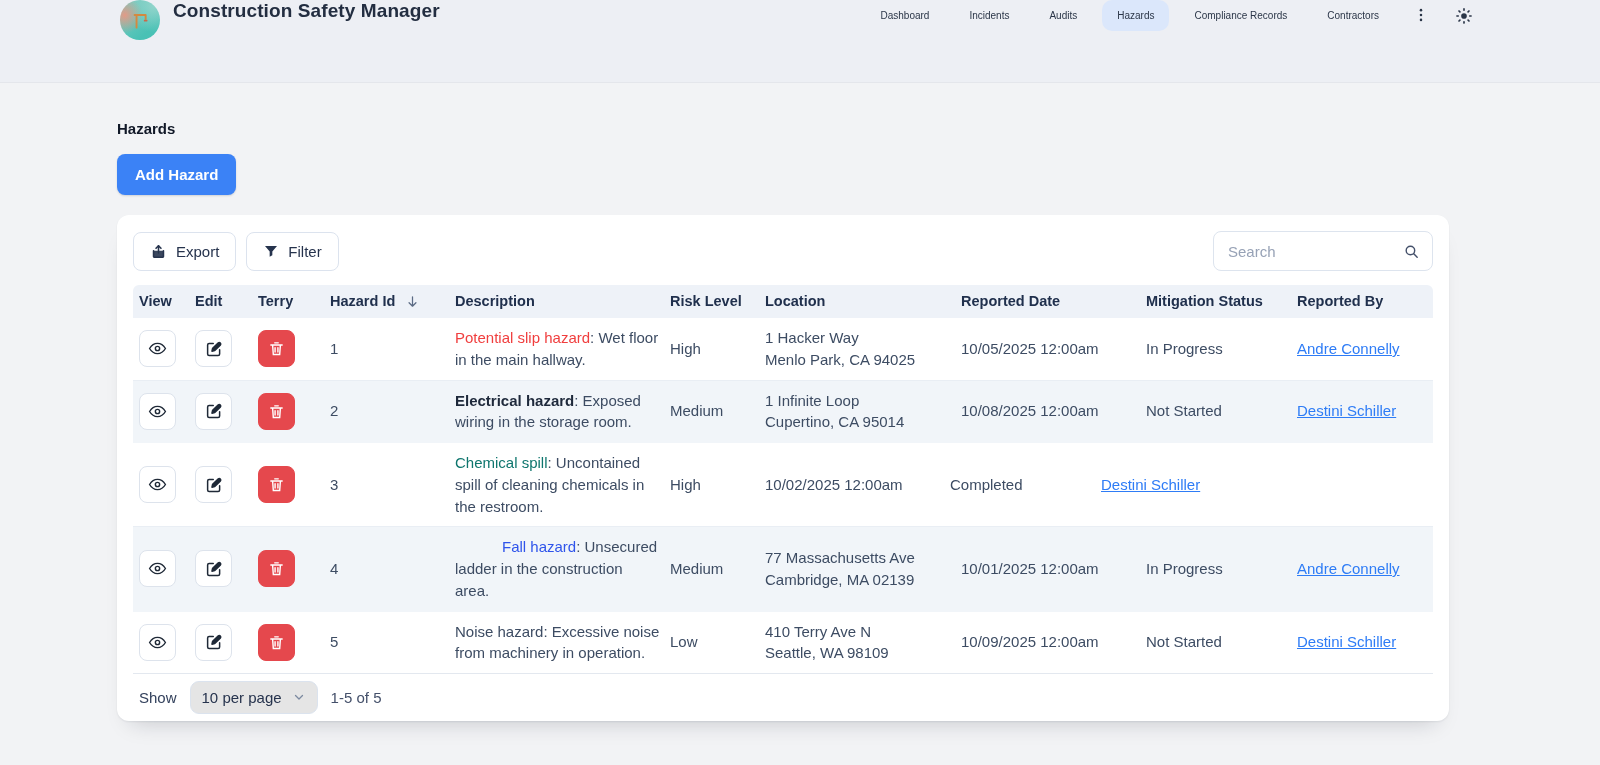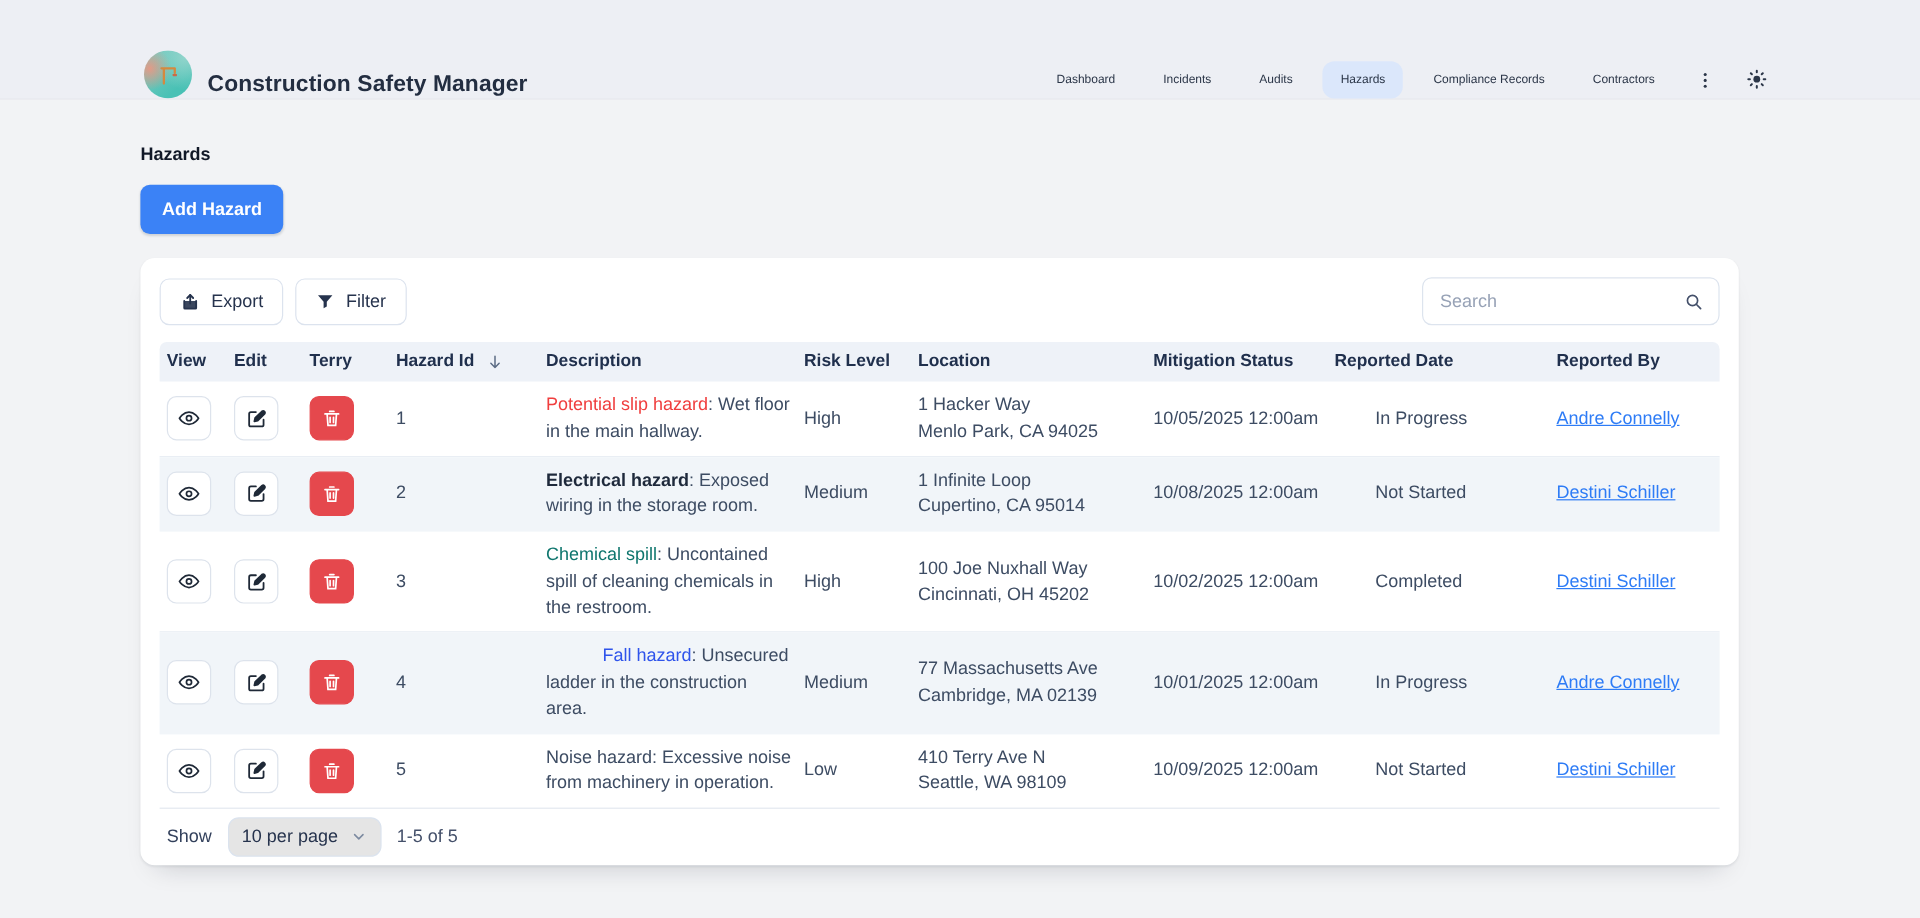--- a/index.html
+++ b/index.html
@@ -20,21 +20,21 @@
   html,body{margin:0;padding:0;}
   body{
     width:1600px;height:765px;overflow:hidden;
     font-family:"Liberation Sans",sans-serif;
     background:var(--color-page_bg);
     color:var(--color-text_dark);
   }
   
   .topbar{
     height:83px;background:var(--color-topbar_bg);
-    display:flex;align-items:flex-end;
+    display:flex;align-items:flex-start;
     padding:0 120px 0 120px;
     border-bottom:1px solid rgba(0,0,0,.035);
   }
   .logo{
     width:40px;height:40px;border-radius:50%;
     background:
       radial-gradient(circle at 12% 38%, rgba(232,152,132,.95), rgba(232,152,132,0) 42%),
       radial-gradient(circle at 85% 15%, rgba(150,214,205,.9), rgba(150,214,205,0) 55%),
       linear-gradient(140deg,#7fccc2 5%,#49c1b5 75%);
     display:flex;align-items:center;justify-content:center;
@@ -70,21 +70,21 @@
   }
   .toolbar{display:flex;align-items:center;margin-bottom:14px;}
   .tool-btn{
     display:flex;align-items:center;gap:9px;
     background:#fff;border:1px solid #dce3ee;border-radius:8px;
     font-family:inherit;font-size:15px;font-weight:500;color:#26334d;
     padding:10px 16px;cursor:pointer;margin-right:10px;
   }
   .search-wrap{
     margin-left:auto;display:flex;align-items:center;
-    width:248px;height:40px;border:1px solid #dde4ee;border-radius:8px;
+    width:220px;height:40px;border:1px solid #dde4ee;border-radius:8px;
     background:#fff;padding:0 12px;
   }
   .search-wrap input{
     border:none;outline:none;flex:1;font-family:inherit;font-size:15px;
     color:#33415c;background:transparent;min-width:0;
   }
   .search-wrap input::placeholder{color:#97a2b6;}
   
   .table{font-size:15px;color:var(--color-text_body);}
   .t-head{
@@ -217,22 +217,22 @@
           <span>Hazard Id</span>
           <span class="sort-icon">
             <svg width="15" height="15" viewBox="0 0 24 24" fill="none" stroke="currentColor" stroke-width="2" stroke-linecap="round" stroke-linejoin="round">
               <path d="M12 4.5v15 M6.5 14l5.5 5.5L17.5 14"></path>
             </svg>
           </span>
         </div>
         <div class="cell col-desc head-cell">Description</div>
         <div class="cell col-risk head-cell">Risk Level</div>
         <div class="cell col-loc head-cell">Location</div>
+        <div class="cell col-date head-cell">Reported Date</div>
         <div class="cell col-status head-cell">Mitigation Status</div>
-        <div class="cell col-date head-cell">Reported Date</div>
         <div class="cell col-by head-cell">Reported By</div>
       </div>
 
       <div class="t-row">
         <div class="cell col-view">
             <button class="act-btn">
               <span style="display:flex;">
                 <svg width="19" height="19" viewBox="0 0 24 24" fill="none" stroke="currentColor" stroke-width="1.8">
                   <path d="M2 12s3.8-6.5 10-6.5S22 12 22 12s-3.8 6.5-10 6.5S2 12 2 12z"></path>
                   <circle cx="12" cy="12" r="2.7"></circle>
@@ -339,24 +339,20 @@
               <span style="display:flex;">
                 <svg width="17" height="17" viewBox="0 0 24 24" fill="none" stroke="#fff" stroke-width="2" stroke-linecap="round">
                   <path d="M4 7h16 M9.5 4h5 M6.5 7l1 13.5h9L17.5 7 M10 11v6 M14 11v6"></path>
                 </svg>
               </span>
             </button>
           </div>
         <div class="cell col-id">3</div>
         <div class="cell col-desc"><span style="color: #0f766e; font-weight: 400;">Chemical spill</span><span>: Uncontained spill of cleaning chemicals in the restroom.</span></div>
         <div class="cell col-risk">High</div>
-        <div class="cell col-loc">
-            <div>100 Joe Nuxhall Way</div>
-            <div>Cincinnati, OH 45202</div>
-          </div>
         <div class="cell col-date">10/02/2025 12:00am</div>
         <div class="cell col-status">Completed</div>
         <div class="cell col-by"><a class="reporter-link">Destini Schiller</a></div>
       </div>
 
       <div class="t-row alt">
         <div class="cell col-view">
             <button class="act-btn">
               <span style="display:flex;">
                 <svg width="19" height="19" viewBox="0 0 24 24" fill="none" stroke="currentColor" stroke-width="1.8">

